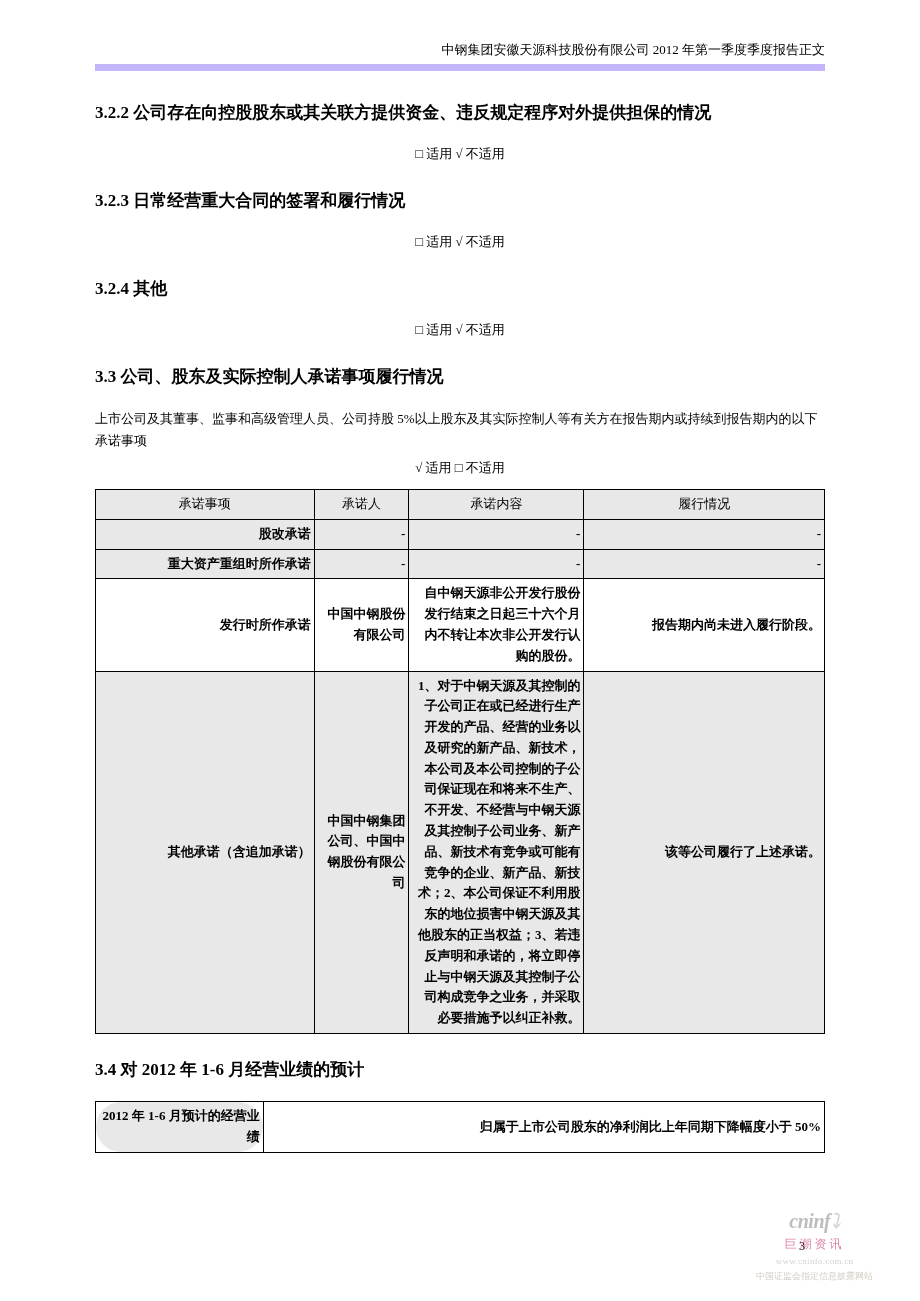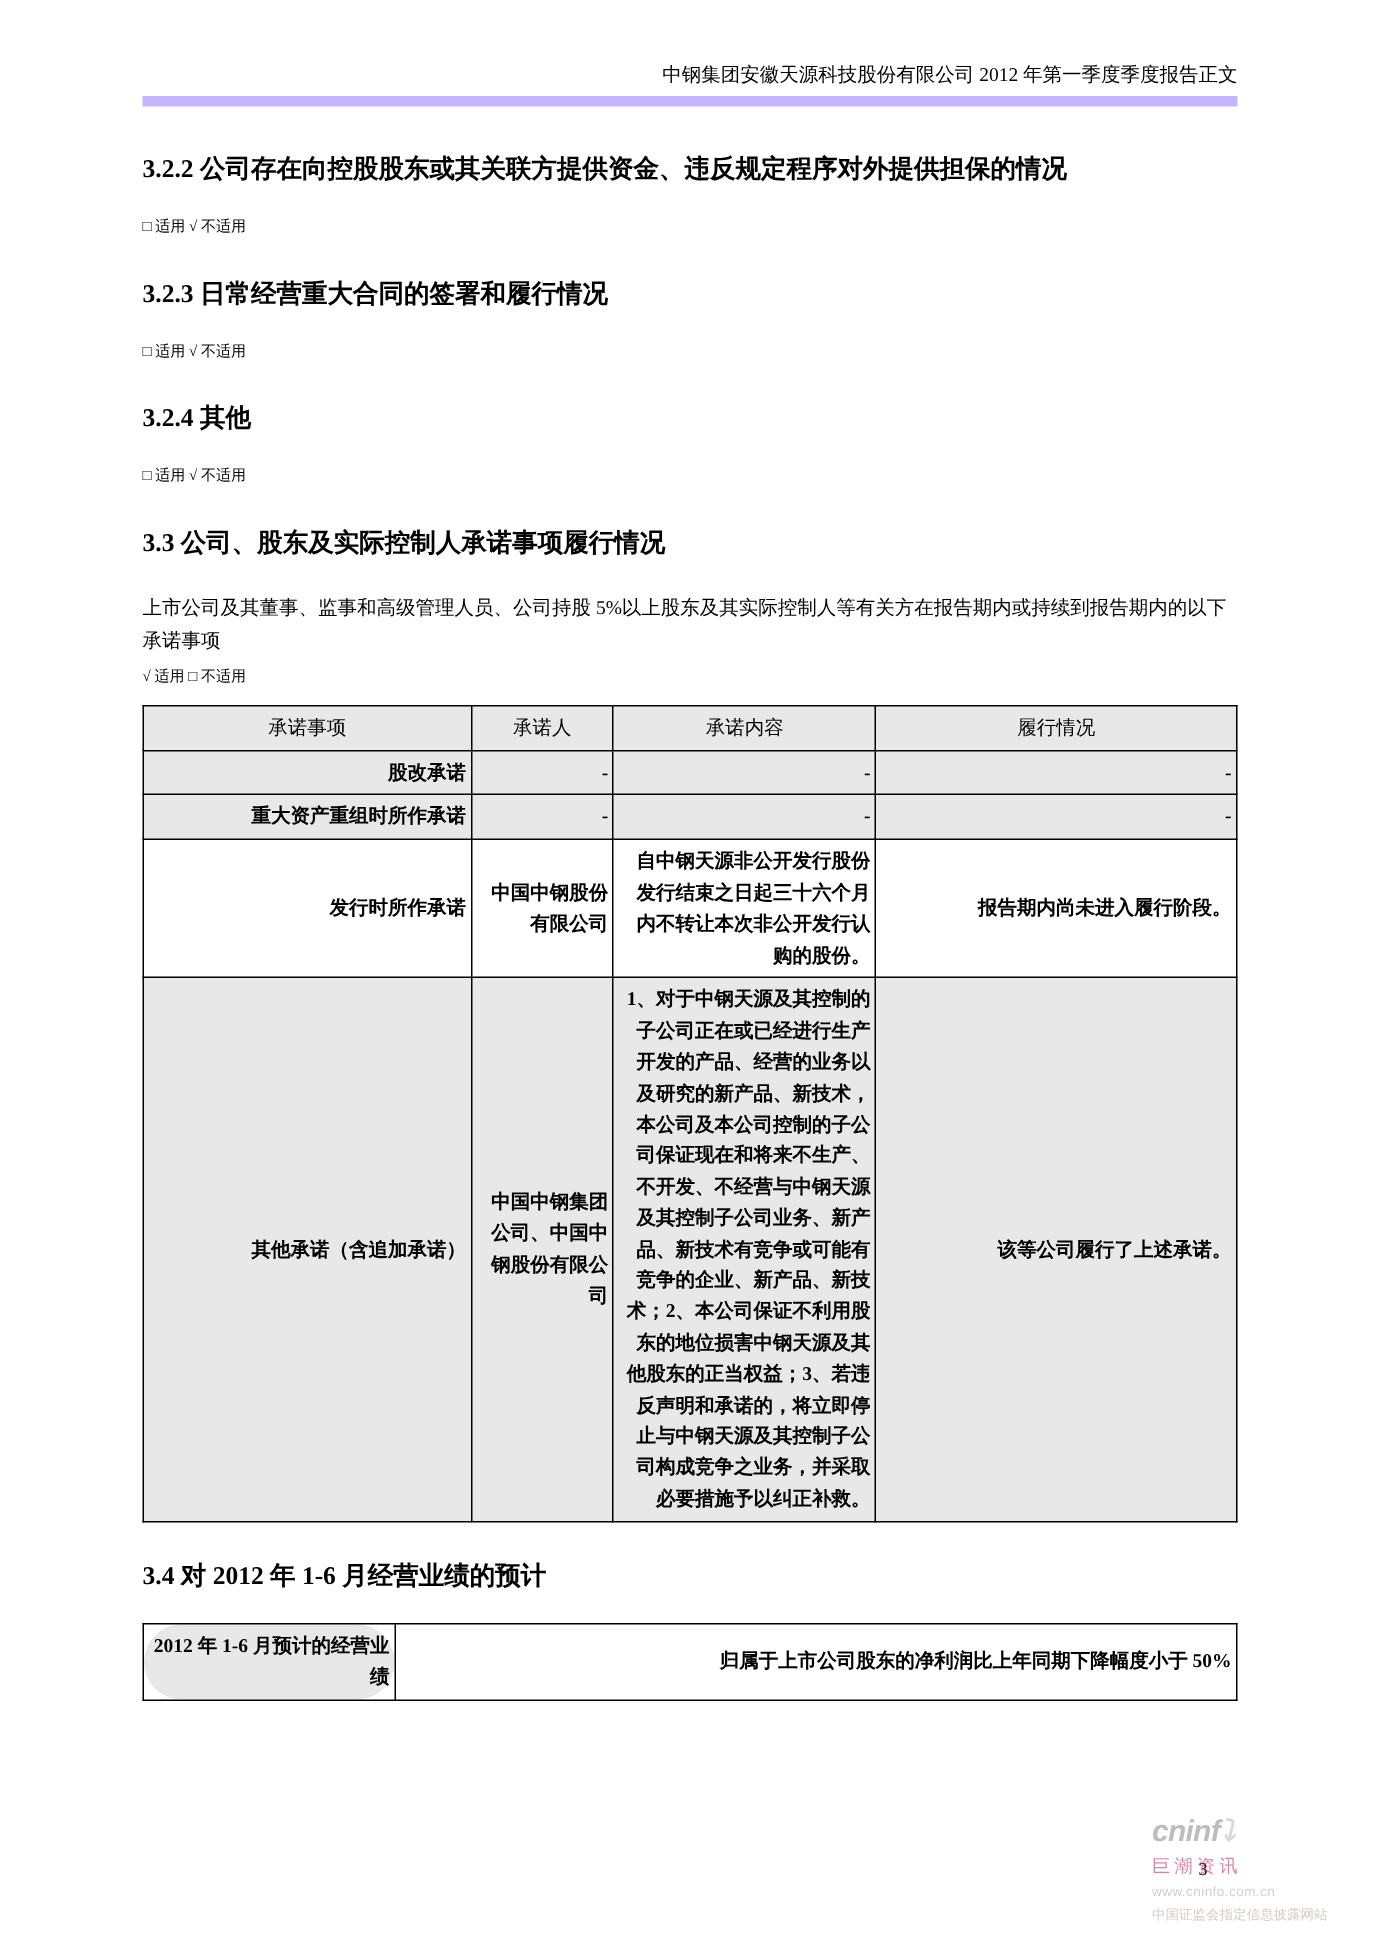--- a/index.html
+++ b/index.html
@@ -19,22 +19,23 @@
       border-bottom: 7px solid #c4b5fd;
       margin-bottom: 28px;
     }
     .section-heading {
       font-weight: bold;
       font-size: 17px;
       margin-top: 22px;
       margin-bottom: 18px;
     }
     .applicability {
-      font-size: 10px;
+      font-size: 13px;
       margin-bottom: 10px;
+      text-align: center;
     }
     .intro-text {
       font-size: 13px;
       margin-bottom: 6px;
       line-height: 1.7;
     }
     table {
       border-collapse: collapse;
       width: 100%;
       font-size: 13px;
@@ -60,24 +61,24 @@
     .col-content { width: 24%; }
     .col-perform { width: 33%; }
     .forecast-table td { vertical-align: middle; }
     .forecast-label {
       width: 23%;
       background: #e8e8e8;
       border-radius: 25px;
     }
     .watermark {
       position: fixed;
-      right: 35px;
+      right: 47px;
       bottom: 18px;
-      text-align: left;
-      font-family: Liberation Sans, sans-serif;
+      text-align: center;
+      font-family: Liberation Serif, serif;
       opacity: 0.55;
       pointer-events: none;
     }
     .watermark .logo {
       font-size: 20px;
       font-weight: bold;
       color: #888;
       font-style: italic;
       letter-spacing: -0.5px;
     }

